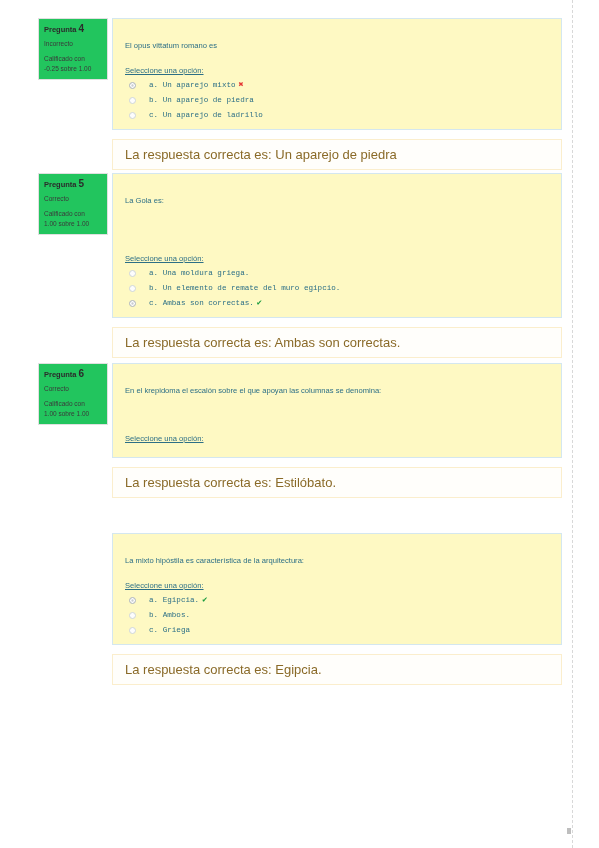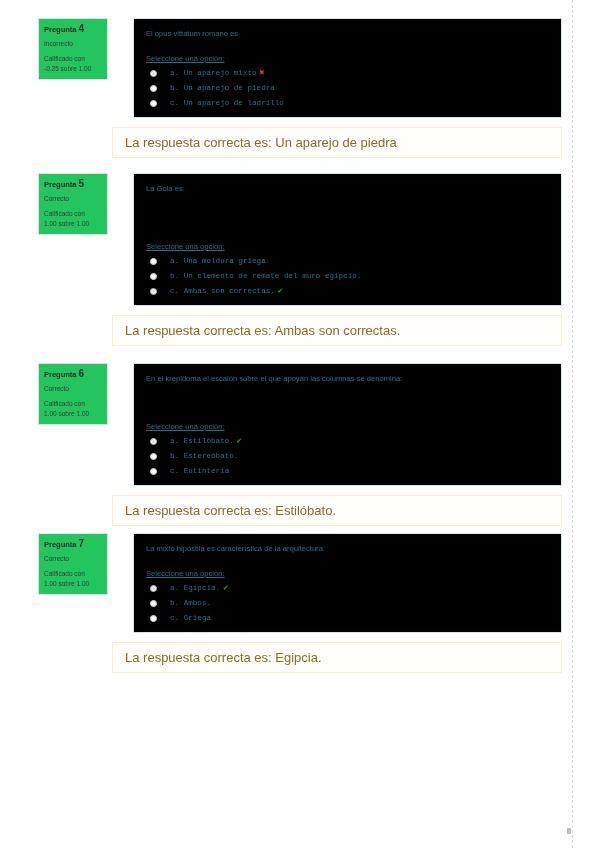--- a/index.html
+++ b/index.html
@@ -84,24 +84,23 @@
   }
 
   
   .qcontent {
     margin-left: 112px;
     margin-right: 10px;
   }
 
   .qbox {
     border: 1px solid #d4e7ef;
-    background: #000000;
-    padding: 9px 12px 9px 12px;
+    background: #fef9c3;
+    padding: 21px 12px 9px 12px;
     box-sizing: border-box;
-    margin-left: 21px;
   }
 
   .qtext {
     font-size: 7.6px;
     color: #2c6f86;
     line-height: 12px;
     margin: 0 0 0 0;
   }
   .qspacer-sm { height: 13px; }
   .qspacer-lg { height: 46px; }
@@ -257,49 +256,27 @@
         <div class="qgrade">
           <div>Calificado con</div>
           <div>1.00 sobre 1.00</div>
         </div>
       </div>
       <div class="qcontent">
         <div class="qbox">
           <div class="qtext">En el krepidoma el escalón sobre el que apoyan las columnas se denomina:</div>
           <div class="qspacer-md"></div>
           <div class="prompt">Seleccione una opción:</div>
-          <div class="answers">
-            <div class="answer">
-              <span class="radio checked"></span>
-              <span class="answer-text"><span>a. Estilóbato.</span><span class="mark correct">✔</span></span>
-            </div>
-            <div class="answer">
-              <span class="radio"></span>
-              <span class="answer-text"><span>b. Estereóbato.</span></span>
-            </div>
-            <div class="answer">
-              <span class="radio"></span>
-              <span class="answer-text"><span>c. Eutinteria</span></span>
-            </div>
-          </div>
         </div>
         <div class="feedback">
           <div class="feedback-text">La respuesta correcta es: Estilóbato.</div>
         </div>
       </div>
     </div>
     <div class="question-block" style="position: absolute; left: 0px; top: 533px; width: 572px;">
-      <div class="qinfo">
-        <div class="qno"><span>Pregunta</span> <span class="num">7</span></div>
-        <div class="qstate">Correcto</div>
-        <div class="qgrade">
-          <div>Calificado con</div>
-          <div>1.00 sobre 1.00</div>
-        </div>
-      </div>
       <div class="qcontent">
         <div class="qbox">
           <div class="qtext">La mixto hipóstila es característica de la arquitectura:</div>
           <div class="qspacer-sm"></div>
           <div class="prompt">Seleccione una opción:</div>
           <div class="answers">
             <div class="answer">
               <span class="radio checked"></span>
               <span class="answer-text"><span>a. Egipcia.</span><span class="mark correct">✔</span></span>
             </div>

